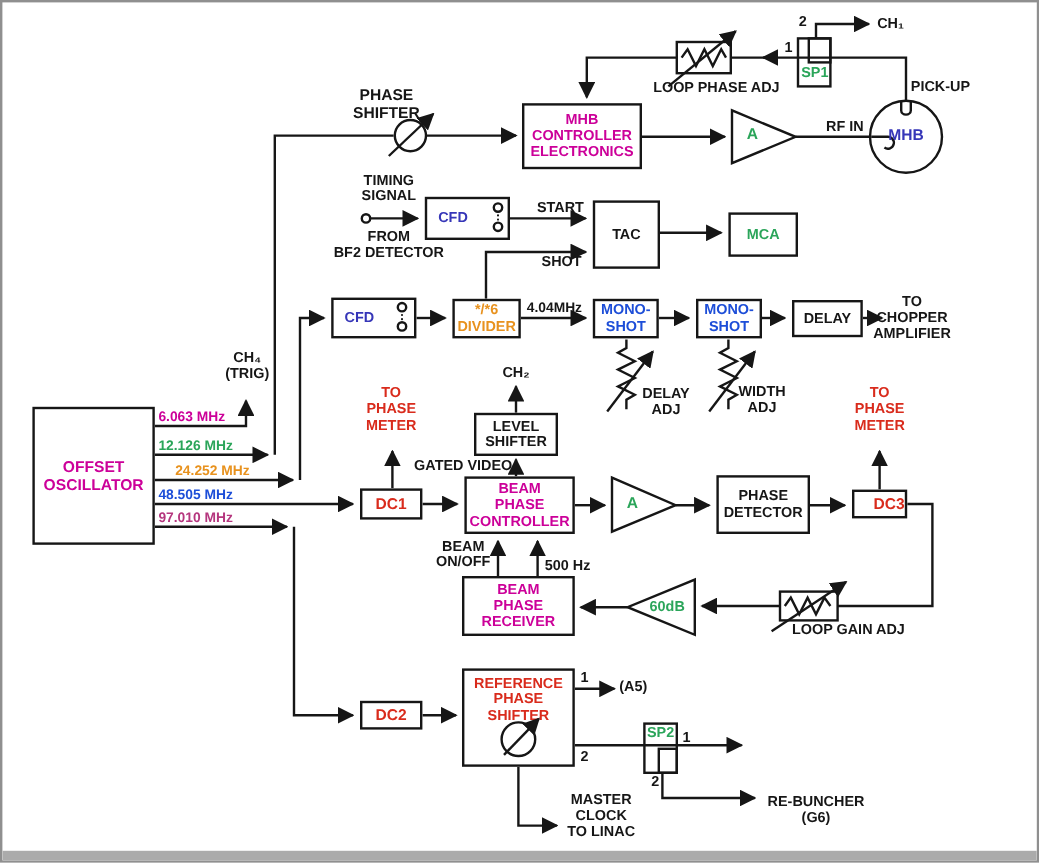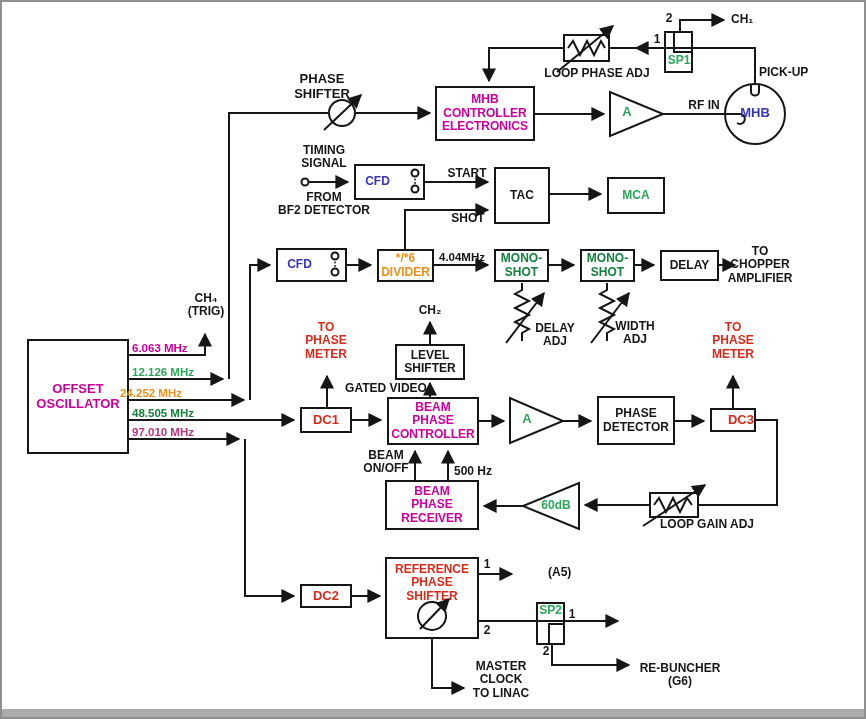--- a/index.html
+++ b/index.html
@@ -9,21 +9,21 @@
   .wires{position:absolute;left:0;top:0;z-index:1;}
   .overlay{position:absolute;left:0;top:0;z-index:4;pointer-events:none;}
   .box{position:absolute;z-index:2;background:#fff;border:2px solid #161616;
        display:flex;align-items:center;justify-content:center;text-align:center;
        font-weight:bold;font-size:12px;line-height:1.12;white-space:pre-line;
        box-sizing:border-box;color:#161616;}
   .lbl{position:absolute;z-index:3;font-weight:bold;font-size:12px;line-height:1.12;
        white-space:pre-line;text-align:center;color:#161616;}
   .left{text-align:left;}
   .magenta{color:#cc0099}.red{color:#d92b1c}.green{color:#2ba55a}.blue{color:#3636b8}
-  .orange{color:#e8921e}.cyan{color:#15803d}.rose{color:#b5367e}
+  .orange{color:#e8921e}.cyan{color:#1d4ed8}.rose{color:#b5367e}
   .f13{font-size:13px}.f11{font-size:11.5px}
   .bottom-strip{position:absolute;left:0;right:0;bottom:0;height:8px;background:#ababab;z-index:5;}
   .cfd-pad{padding-right:24px;}
 </style>
 </head>
 <body>
 
 <div class="stage">
 
   <svg class="wires" width="866" height="719">
@@ -183,41 +183,41 @@
 AMPLIFIER</div>
   <div class="lbl" style="left:526px;top:320px;width:54px;">DELAY
 ADJ</div>
   <div class="lbl" style="left:606px;top:318px;width:54px;">WIDTH
 ADJ</div>
 
   <div class="lbl" style="left:176px;top:290px;width:56px;">CH₄
 (TRIG)</div>
   <div class="lbl left magenta f11" style="left:130px;top:340px;width:90px;">6.063 MHz</div>
   <div class="lbl left green f11" style="left:130px;top:364px;width:90px;">12.126 MHz</div>
-  <div class="lbl left orange f11" style="left:118px;top:385px;width:90px;">24.252 MHz</div>
+  <div class="lbl left orange f11" style="left:144px;top:385px;width:90px;">24.252 MHz</div>
   <div class="lbl left cyan f11" style="left:130px;top:405px;width:90px;">48.505 MHz</div>
   <div class="lbl left rose f11" style="left:130px;top:424px;width:90px;">97.010 MHz</div>
 
   <div class="lbl red" style="left:292px;top:319px;width:64px;">TO
 PHASE
 METER</div>
   <div class="lbl" style="left:408px;top:302px;width:40px;">CH₂</div>
   <div class="lbl" style="left:294px;top:380px;width:180px;">GATED VIDEO</div>
   <div class="lbl green f13" style="left:512px;top:410px;width:26px;">A</div>
   <div class="lbl red" style="left:699px;top:319px;width:64px;">TO
 PHASE
 METER</div>
   <div class="lbl" style="left:354px;top:447px;width:60px;">BEAM
 ON/OFF</div>
   <div class="lbl" style="left:445px;top:463px;width:52px;">500 Hz</div>
   <div class="lbl green" style="left:532px;top:497px;width:44px;">60dB</div>
   <div class="lbl" style="left:645px;top:516px;width:120px;">LOOP GAIN ADJ</div>
 
   <div class="lbl" style="left:478px;top:556px;width:14px;">1</div>
-  <div class="lbl left" style="left:514px;top:564px;width:44px;margin-left:32px;">(A5)</div>
+  <div class="lbl left" style="left:514px;top:564px;width:44px;">(A5)</div>
   <div class="lbl" style="left:478px;top:622px;width:14px;">2</div>
   <div class="lbl green" style="left:530px;top:602px;width:37px;">SP2</div>
   <div class="lbl" style="left:563px;top:606px;width:14px;">1</div>
   <div class="lbl" style="left:537px;top:643px;width:14px;">2</div>
   <div class="lbl" style="left:628px;top:660px;width:100px;">RE-BUNCHER
 (G6)</div>
   <div class="lbl" style="left:459px;top:658px;width:80px;">MASTER
 CLOCK
 TO LINAC</div>
 

